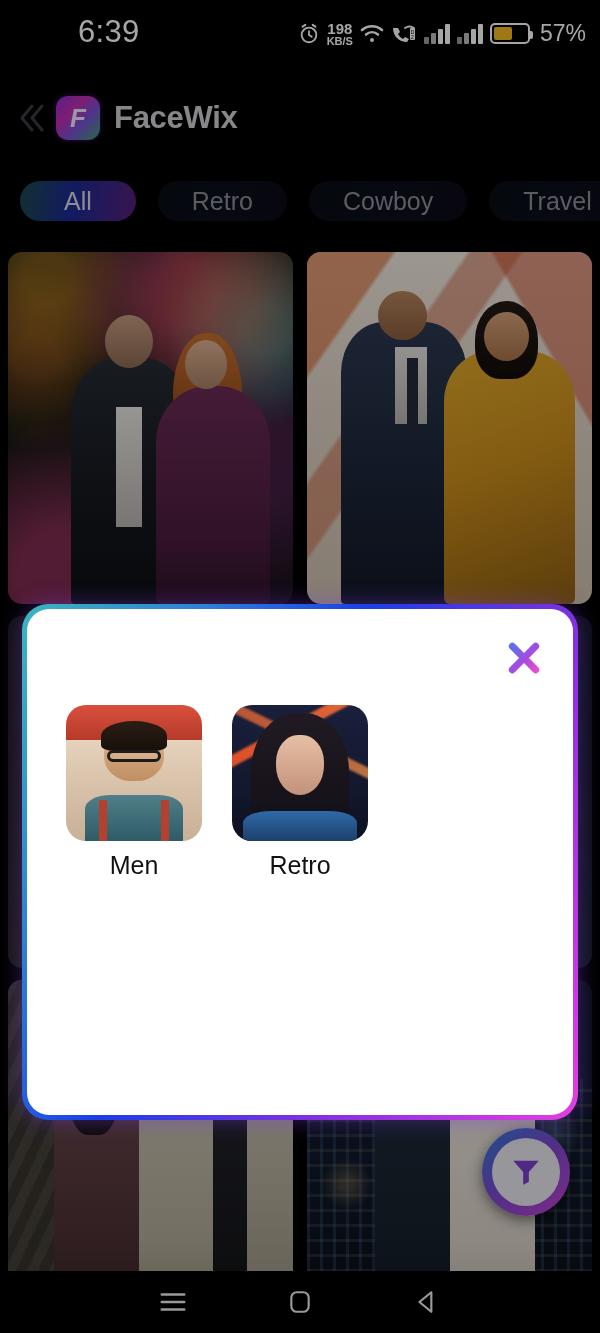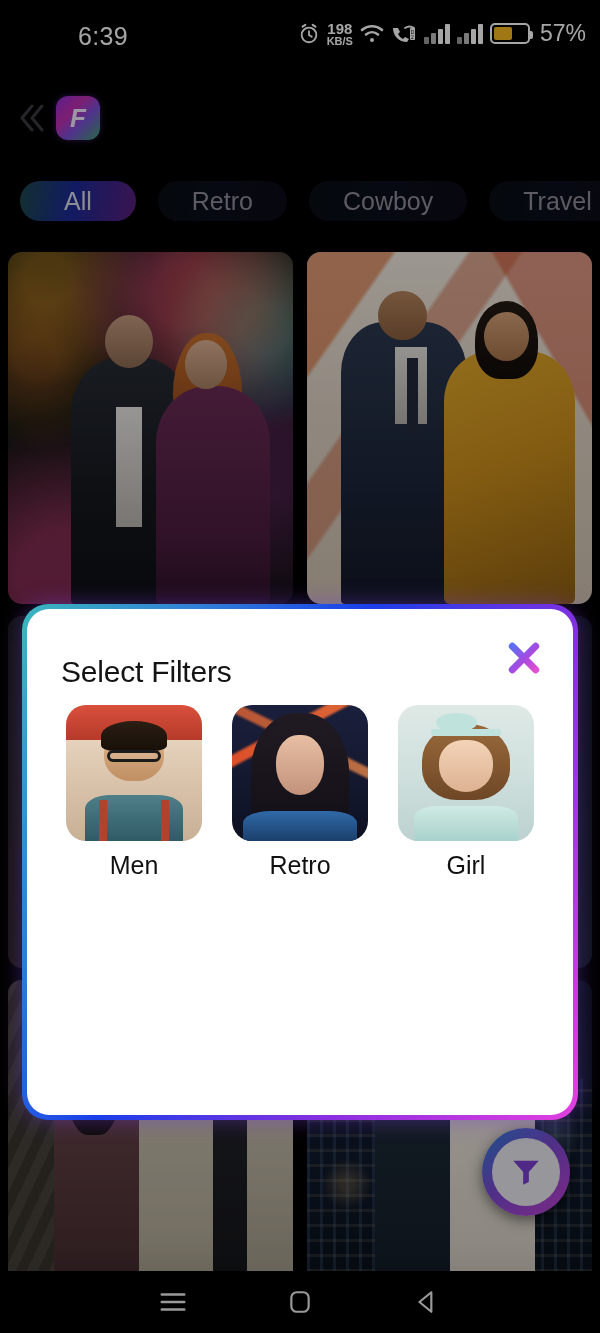--- a/index.html
+++ b/index.html
@@ -9,21 +9,21 @@
     font-family:"Liberation Sans", sans-serif;
     overflow:hidden;
   }
   .phone { position:relative; width:600px; height:1333px; background:#000; overflow:hidden; }
 
   
   .statusbar {
     position:absolute; top:0; left:0; width:600px; height:72px;
     display:flex; align-items:center; color:#fff;
   }
-  .sb-time { position:absolute; left:78px; top:22px; font-size:25px; letter-spacing:.3px; }
+  .sb-time { position:absolute; left:78px; top:14px; font-size:31px; letter-spacing:.3px; }
   .sb-right { position:absolute; right:14px; top:20px; display:flex; align-items:center; gap:7px; }
   .sb-icon { display:flex; align-items:center; justify-content:center; }
   .netspeed { display:flex; flex-direction:column; align-items:center; line-height:1; }
   .netspeed .v { font-size:15px; font-weight:bold;text-align:right; }
   .netspeed .u { font-size:11px; font-weight:bold; }
   .batt {
     width:40px; height:21px; border:2px solid #fff; border-radius:5px;
     position:relative; display:flex; align-items:center; padding:2px;
   }
   .batt:after{ content:""; position:absolute; right:-5px; top:6px; width:3px; height:8px; background:#fff; border-radius:0 2px 2px 0;}
@@ -309,20 +309,21 @@
 
   <div class="appbar">
     <div class="backchev">
       <svg width="34" height="32" viewBox="0 0 34 32">
           <path d="M16 4 L6 16 L16 28 M26 4 L16 16 L26 28" stroke="#3a3a44" stroke-width="3" fill="none" stroke-linecap="round" stroke-linejoin="round"></path>
         </svg>
     </div>
     <div class="logo">
       <span class="logo-glyph">F</span>
     </div>
+    <div class="apptitle">FaceWix</div>
   </div>
 
   <div class="chips">
     <div class="chip active">All</div>
     <div class="chip">Retro</div>
     <div class="chip">Cowboy</div>
     <div class="chip">Travel</div>
   </div>
 
   <div class="grid">
@@ -380,21 +381,20 @@
       <svg width="34" height="34" viewBox="0 0 24 24">
           <path d="M3 4h18l-7 8v7l-4 2v-9z" fill="#7b3fd0"></path>
         </svg>
     </div>
   </div>
 
   <div class="scrim"></div>
 
   <div class="dialog-wrap">
     <div class="dialog">
-      <div class="dialog-title">Select Filters</div>
       <div class="close-btn">
         <svg width="40" height="40" viewBox="0 0 24 24">
           <defs>
               <linearGradient id="xg" x1="0" y1="0" x2="1" y2="1">
             <stop offset="0%" stop-color="#5b6ff0"></stop>
                 <stop offset="55%" stop-color="#a74ae0"></stop>
                 <stop offset="100%" stop-color="#e24fd0"></stop>
           </linearGradient>
             </defs>
           <path d="M5 5 L19 19 M19 5 L5 19" stroke="url(#xg)" stroke-width="4.2" stroke-linecap="round"></path>
@@ -421,30 +421,20 @@
             <span class="neon1"></span>
               <span class="neon2"></span>
               <span class="hair"></span>
             <span class="face"></span>
               <span class="jacket"></span>
           </div>
           <div class="flabel">Retro</div>
         </div>
 
 
-        <div class="fitem">
-          <div class="fthumb t-girl">
-            <span class="hair"></span>
-              <span class="dress"></span>
-              <span class="face"></span>
-            <span class="band"></span>
-              <span class="bow"></span>
-          </div>
-          <div class="flabel">Girl</div>
-        </div>
 
 
       </div>
     </div>
   </div>
 
   <div class="navbar">
     <div class="nav-btn">
       <svg width="30" height="30" viewBox="0 0 24 24">
           <path d="M3 6h18 M3 12h18 M3 18h18" stroke="#9a9a9a" stroke-width="2" stroke-linecap="round"></path>

